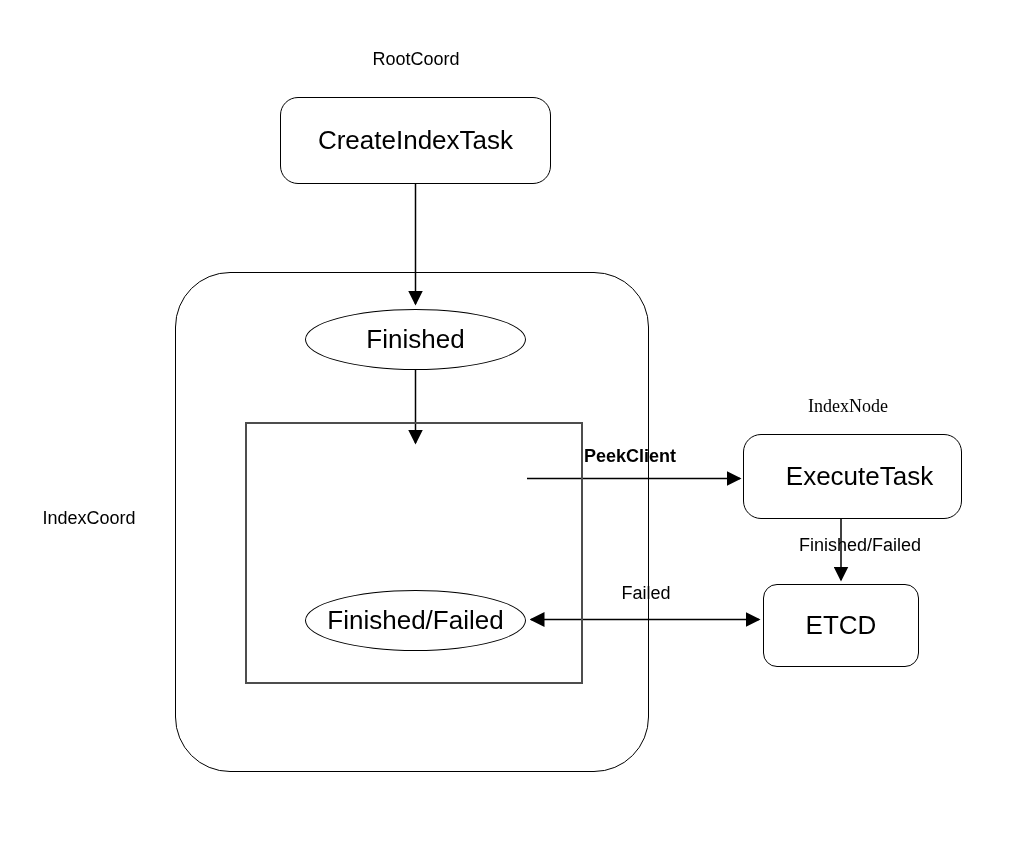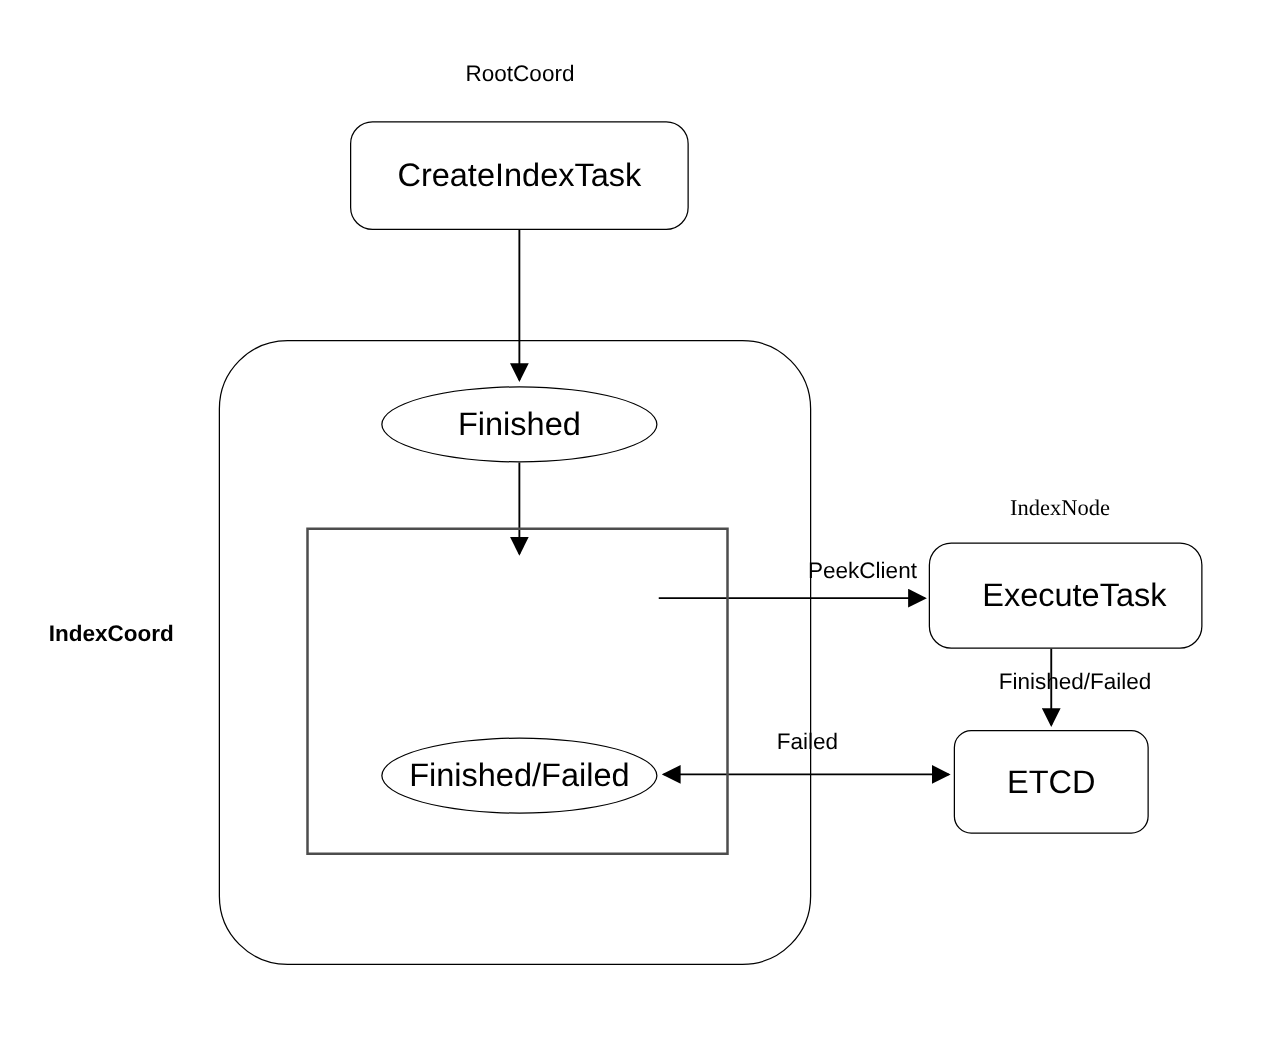--- a/index.html
+++ b/index.html
@@ -83,35 +83,35 @@
   </svg>
 
   <div class="diagram-label" style="left:266px; top:50px; width:300px;">RootCoord</div>
 
   <div class="node rounded-box" style="left:280px; top:97px; width:271px; height:87px;">
     <span>CreateIndexTask</span>
   </div>
 
   <div class="group-container" style="left:175px; top:272px; width:474px; height:500px;"></div>
 
-  <div class="diagram-label" style="left:10px; top:498px; width:158px;font-weight:bold;">IndexCoord</div>
+  <div class="diagram-label" style="left:10px; top:509px; width:158px;">IndexCoord</div>
 
   <div class="node ellipse" style="left:305px; top:309px; width:221px; height:61px;">
     <span>Finished</span>
   </div>
 
   <div class="inner-rect" style="left:245px; top:422px; width:338px; height:262px;"></div>
 
 
   <div class="node ellipse" style="left:305px; top:590px; width:221px; height:61px;">
     <span>Finished/Failed</span>
   </div>
 
 
-  <div class="diagram-label" style="left:616px; top:447px; width:148px;">PeekClient</div>
+  <div class="diagram-label" style="left:556px; top:447px; width:148px;font-weight:bold;">PeekClient</div>
 
   <div class="diagram-label" style="left:773px; top:397px; width:150px;font-family:Liberation Serif, serif;">IndexNode</div>
 
   <div class="node rounded-box" style="left:743px; top:434px; width:219px; height:85px;padding-left:14px;">
     <span>ExecuteTask</span>
   </div>
 
   <div class="diagram-label" style="left:758px; top:536px; width:204px;">Finished/Failed</div>
 
   <div class="node rounded-box" style="left:763px; top:584px; width:156px; height:83px; border-radius:14px;">

